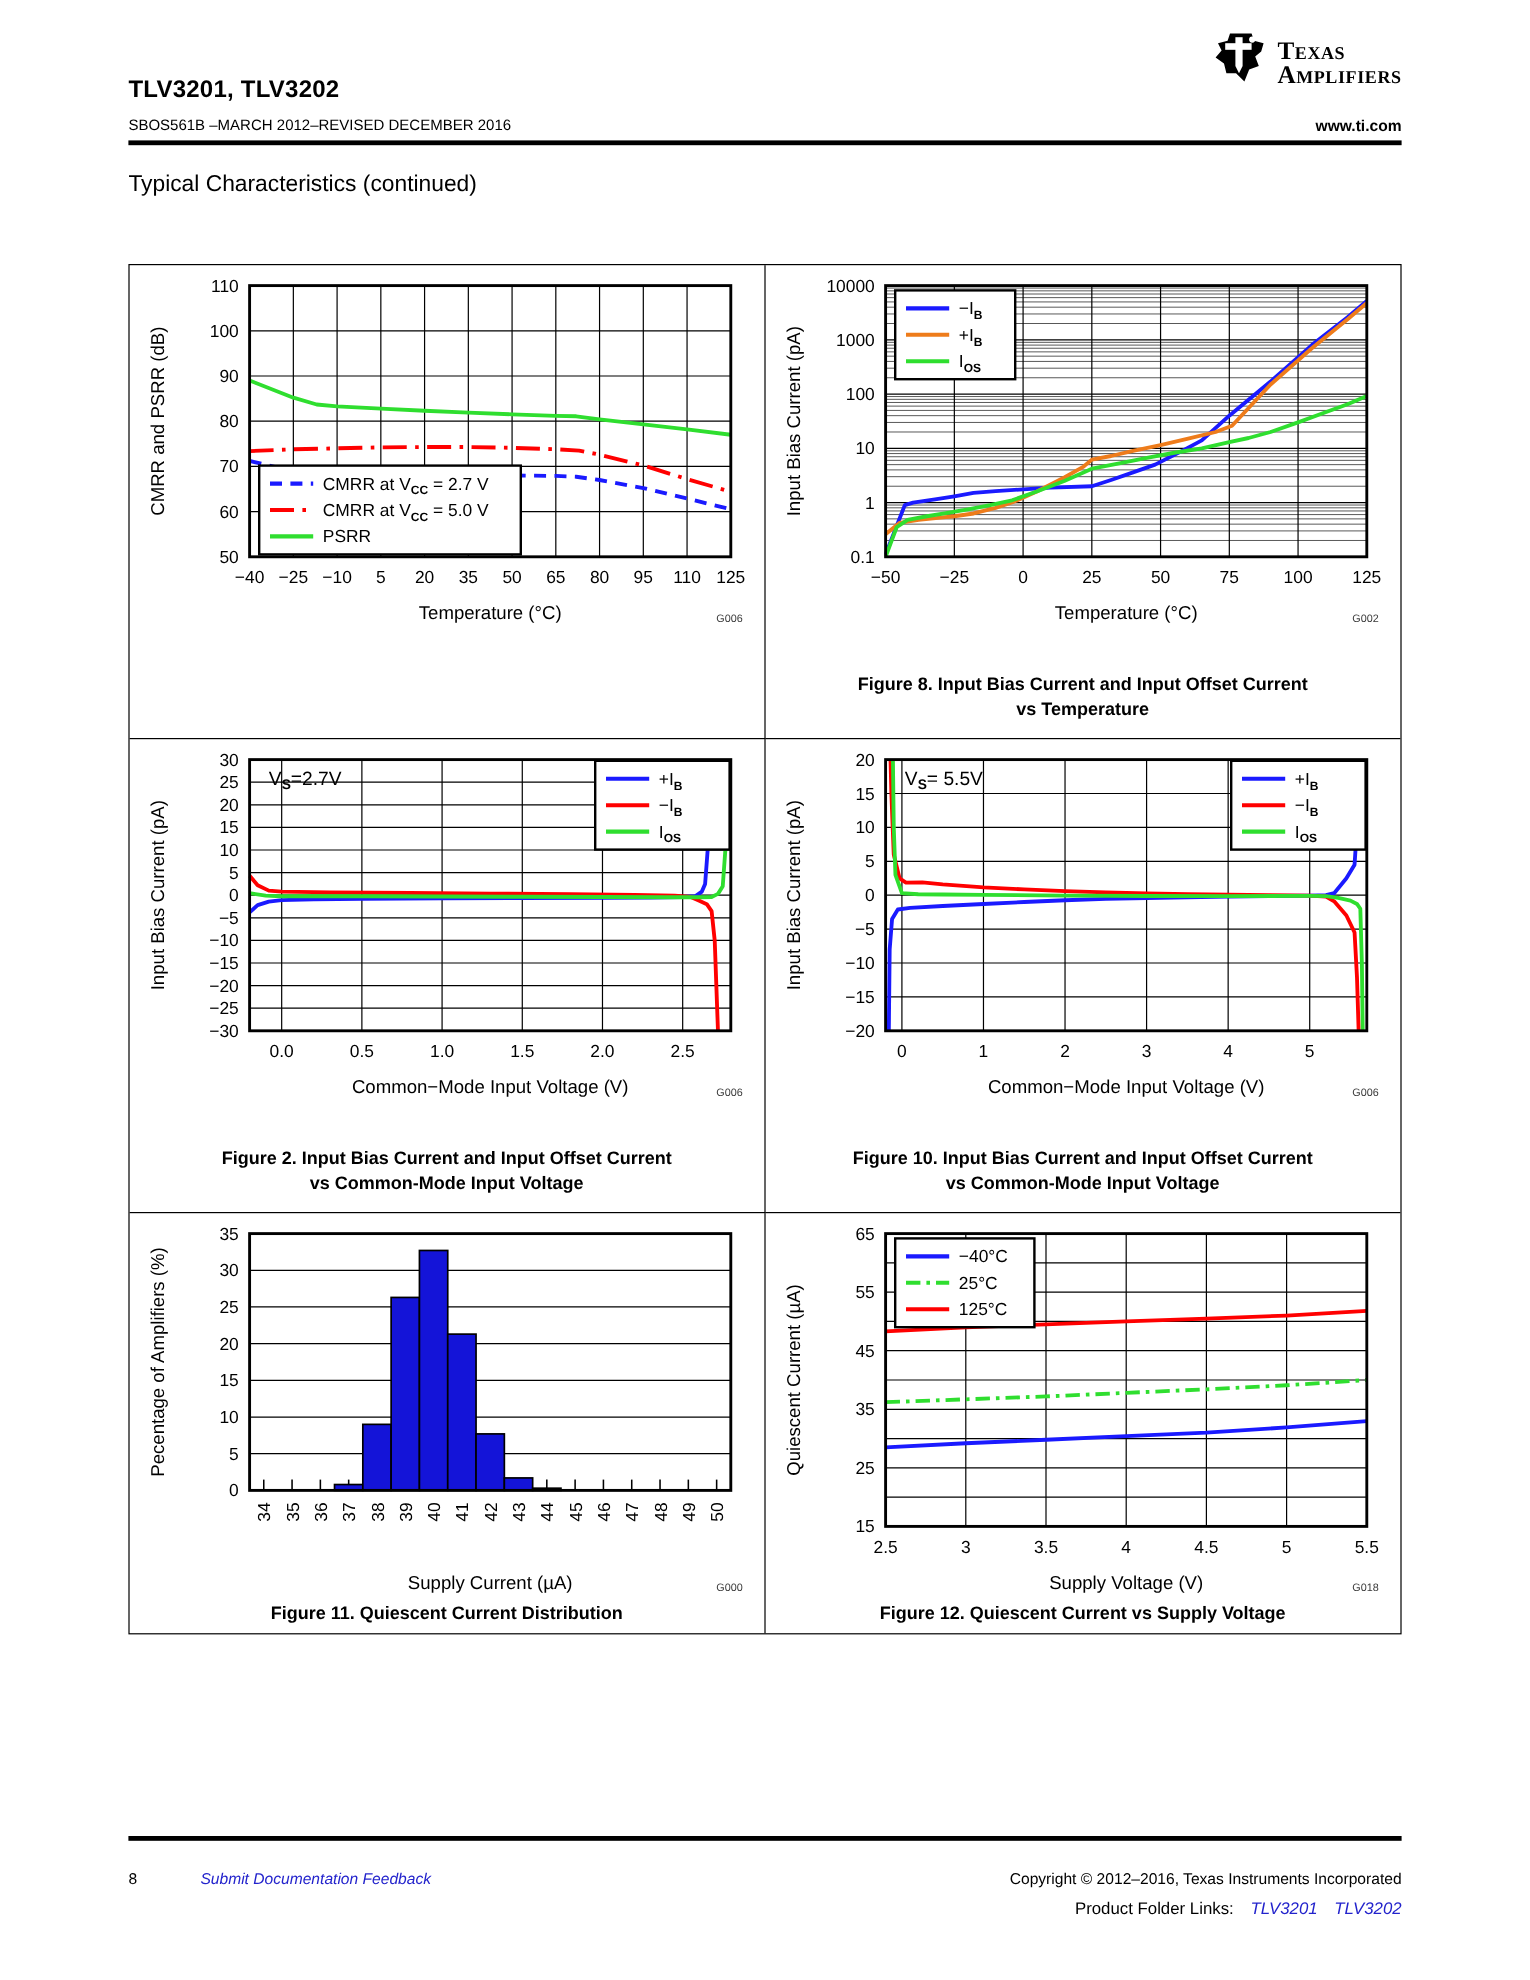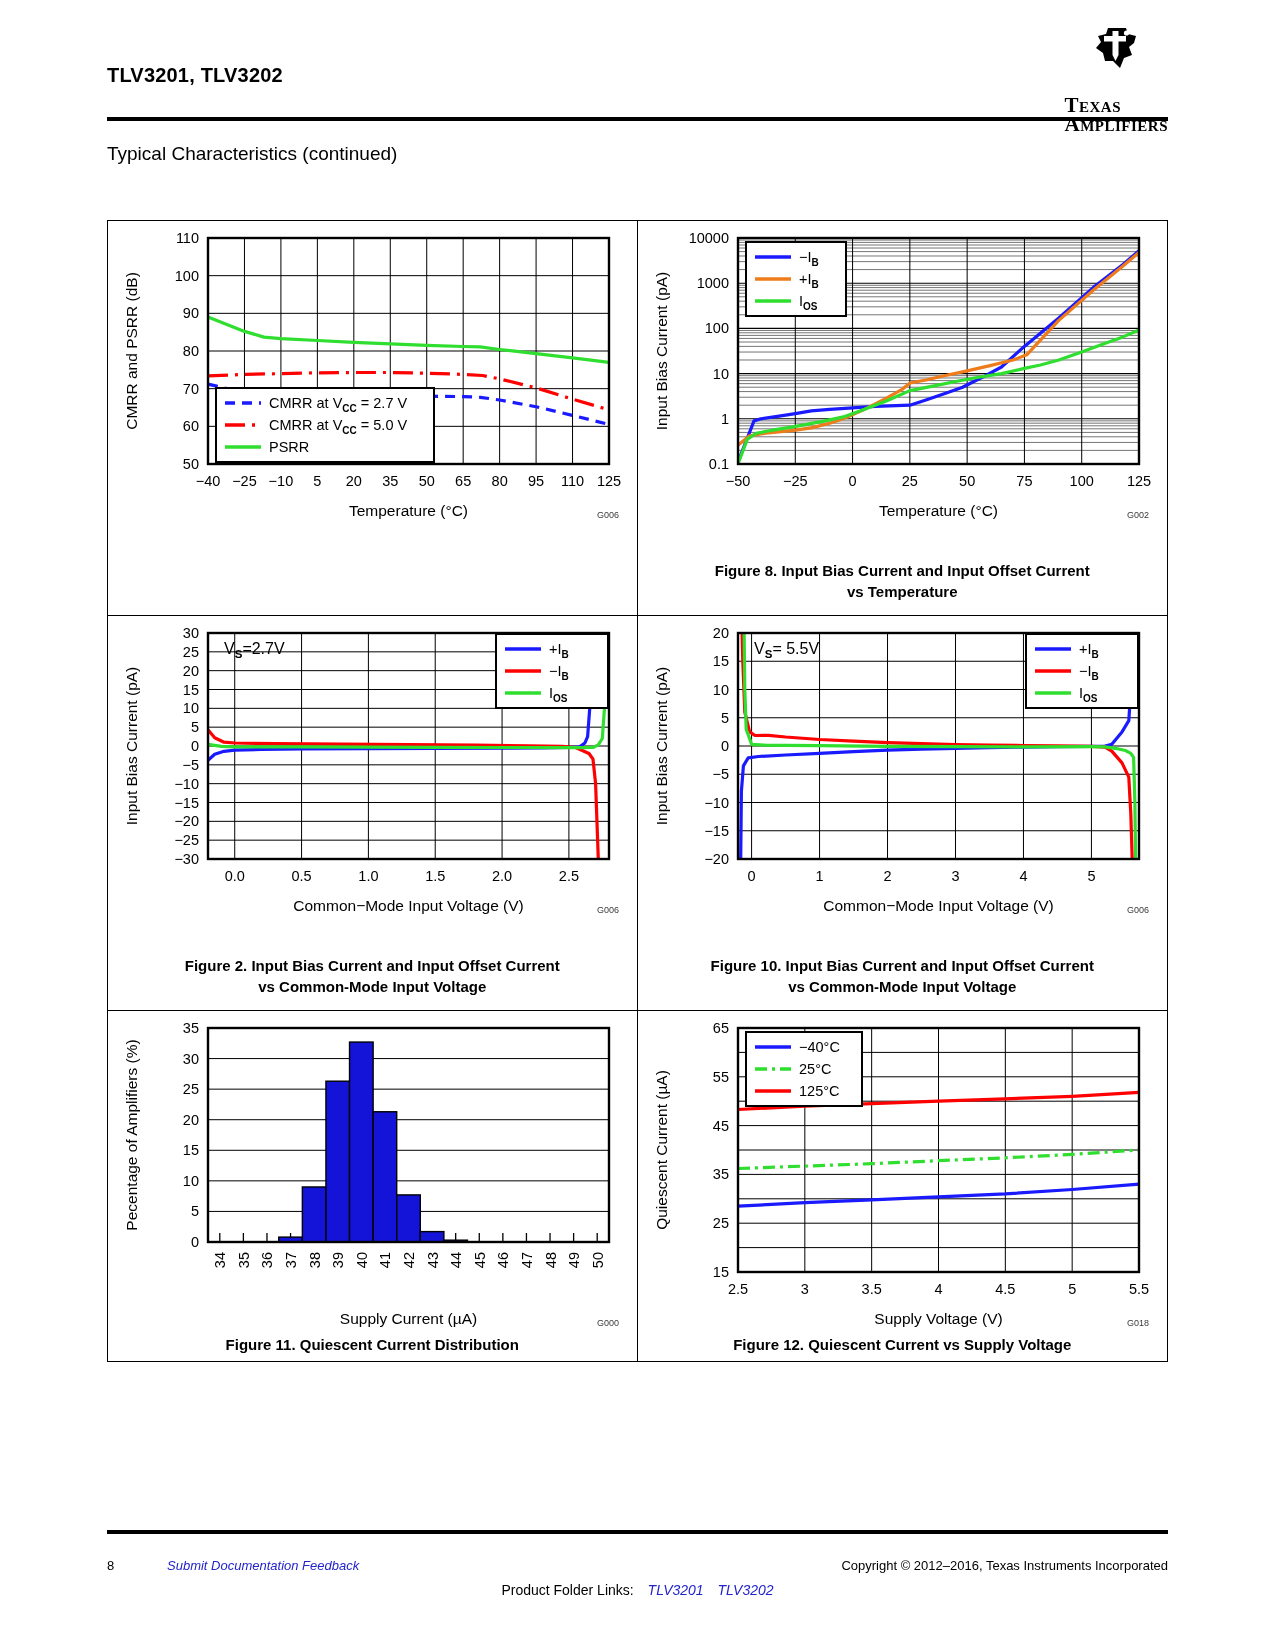--- a/index.html
+++ b/index.html
@@ -1,20 +1,20 @@
 <!DOCTYPE html>
 <html><head>
 <meta charset="utf-8">
 <style>
   html,body{margin:0;padding:0;background:#888;}
   .page{position:relative;width:1275px;height:1650px;background:#fff;
         font-family:"Liberation Sans",sans-serif;color:#000;overflow:hidden;}
   .content{position:absolute;left:107px;width:1061px;top:0;height:1650px;}
   
-  .ti-logo{position:absolute;top:26px;right:0;display:flex;align-items:center;gap:24px;flex-direction:column;}
+  .ti-logo{position:absolute;top:26px;right:0;display:flex;align-items:flex-end;gap:8px;}
   .ti-logo-text{font-family:"Liberation Serif",serif;font-variant:small-caps;
                 font-size:21px;font-weight:600;line-height:0.92;letter-spacing:0.5px;}
   .part-numbers{position:absolute;top:64px;left:0;font-size:20px;font-weight:bold;letter-spacing:0.2px;}
   .doc-row{position:absolute;top:97px;left:0;right:0;display:flex;justify-content:space-between;
            font-size:12.5px;}
   .site{font-weight:bold;font-size:13px;color:#000;text-decoration:none;}
   .header-rule{position:absolute;top:117px;left:0;right:0;height:3.5px;background:#000;}
   .section-title{position:absolute;top:143px;left:0;font-size:19px;font-weight:normal;}
   .conditions{position:absolute;top:182px;left:0;font-size:15px;}
   .conditions sub{font-size:10px;}
@@ -34,21 +34,21 @@
   svg.chart .axis{font-size:15.5px;}
   svg.chart .leg{font-size:14.5px;}
   svg.chart .ann{font-size:16px;}
   svg.chart .gcode{font-size:9px;fill:#3a3a3a;}
   
   .footer-rule{position:absolute;top:1530px;left:0;right:0;height:3.5px;background:#000;}
   .footer-row{position:absolute;top:1546px;left:0;right:0;display:flex;align-items:baseline;font-size:13px;}
   .footer-row .pg{width:60px;}
   .link{color:#2323cc;font-style:italic;text-decoration:none;margin-top:12px;}
   .footer-row .spacer{flex:1;}
-  .product-row{position:absolute;top:1582px;left:0;right:0;text-align:center;font-size:14px;}
+  .product-row{position:absolute;top:1582px;left:0;right:0;text-align:right;font-size:14px;}
   .product-row .link{margin-left:10px;}
 </style>
 </head>
 <body>
 
 <div class="page">
   <div class="content">
 
     <div class="ti-logo">
       <svg width="46" height="46" viewBox="0 0 46 46">
@@ -59,20 +59,24 @@
         <circle cx="33.5" cy="7" r="2.6" fill="#fff"></circle>
       </svg>
       <div class="ti-logo-text">
         <div>Texas</div>
         <div>Amplifiers</div>
       </div>
     </div>
 
     <div class="part-numbers">TLV3201, TLV3202</div>
 
+    <div class="doc-row">
+      <span>SBOS561B –MARCH 2012–REVISED DECEMBER 2016</span>
+      <a href="#" class="site">www.ti.com</a>
+    </div>
     <div class="header-rule"></div>
 
     <div class="section-title">Typical Characteristics (continued)</div>
 
 
     <div class="figtable">
 
       <div class="cell">
         <div class="chart-host">
             <svg width="505" height="300" viewBox="0 0 505 300" class="chart">

